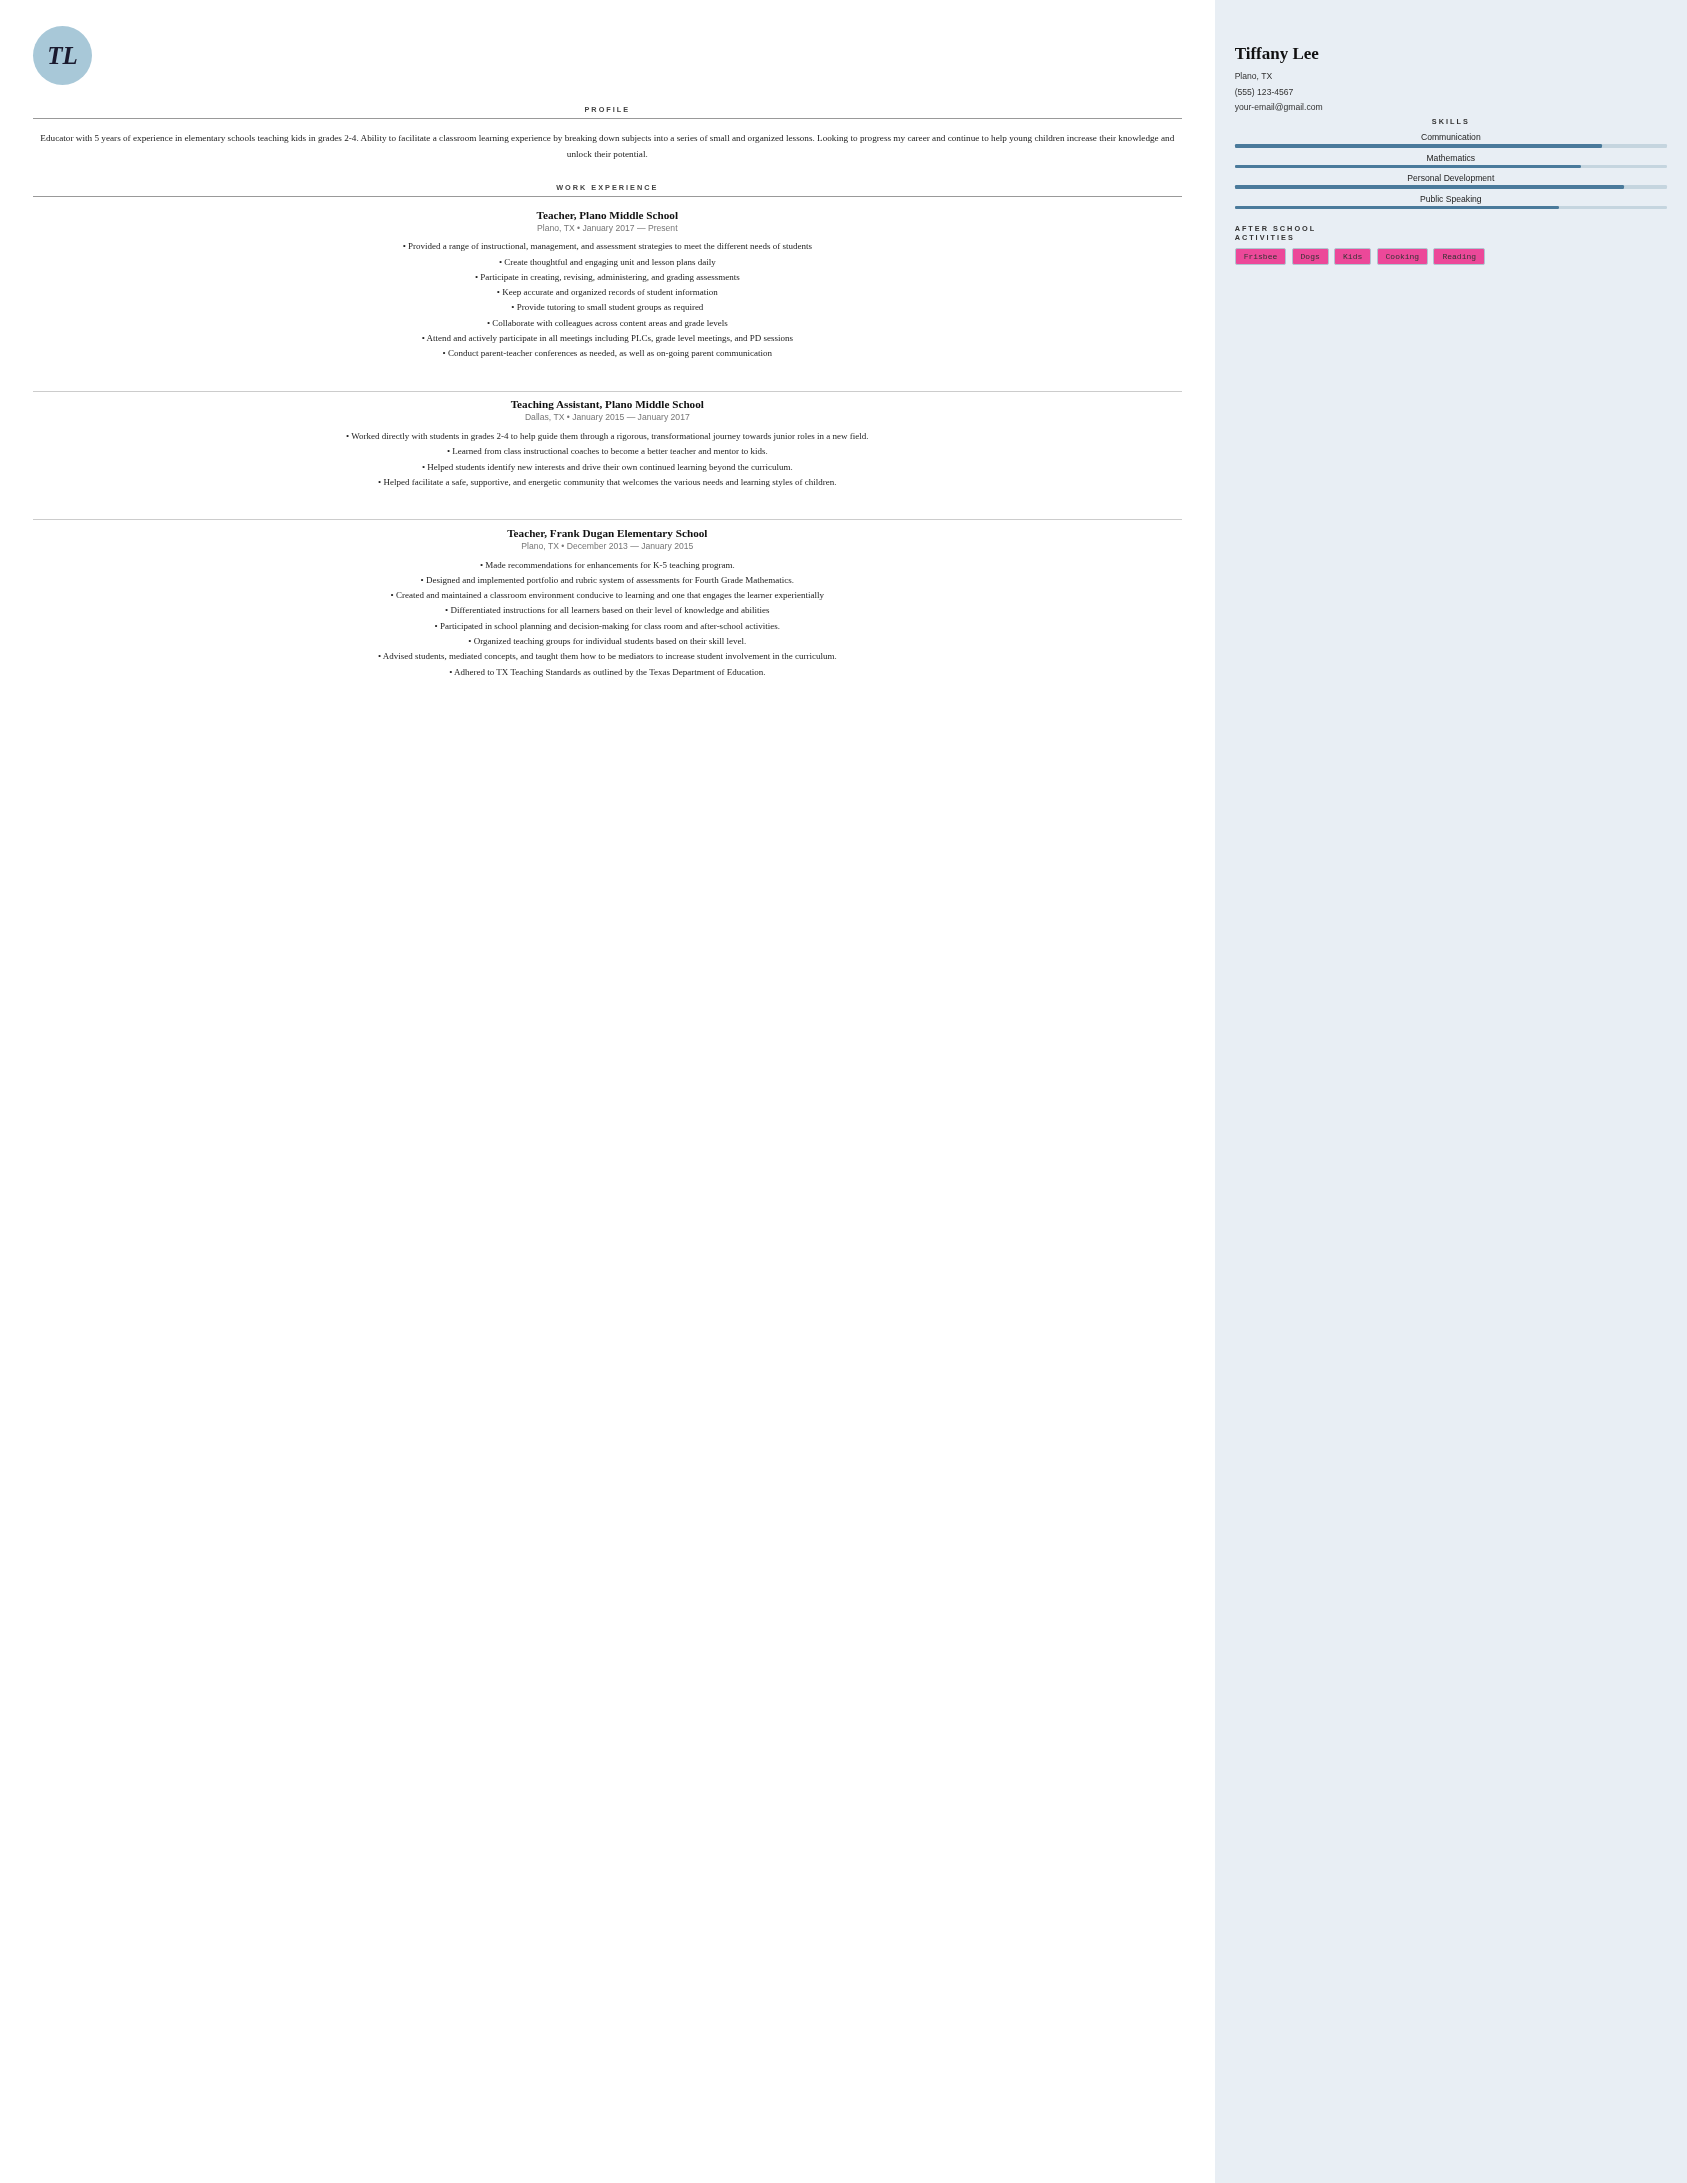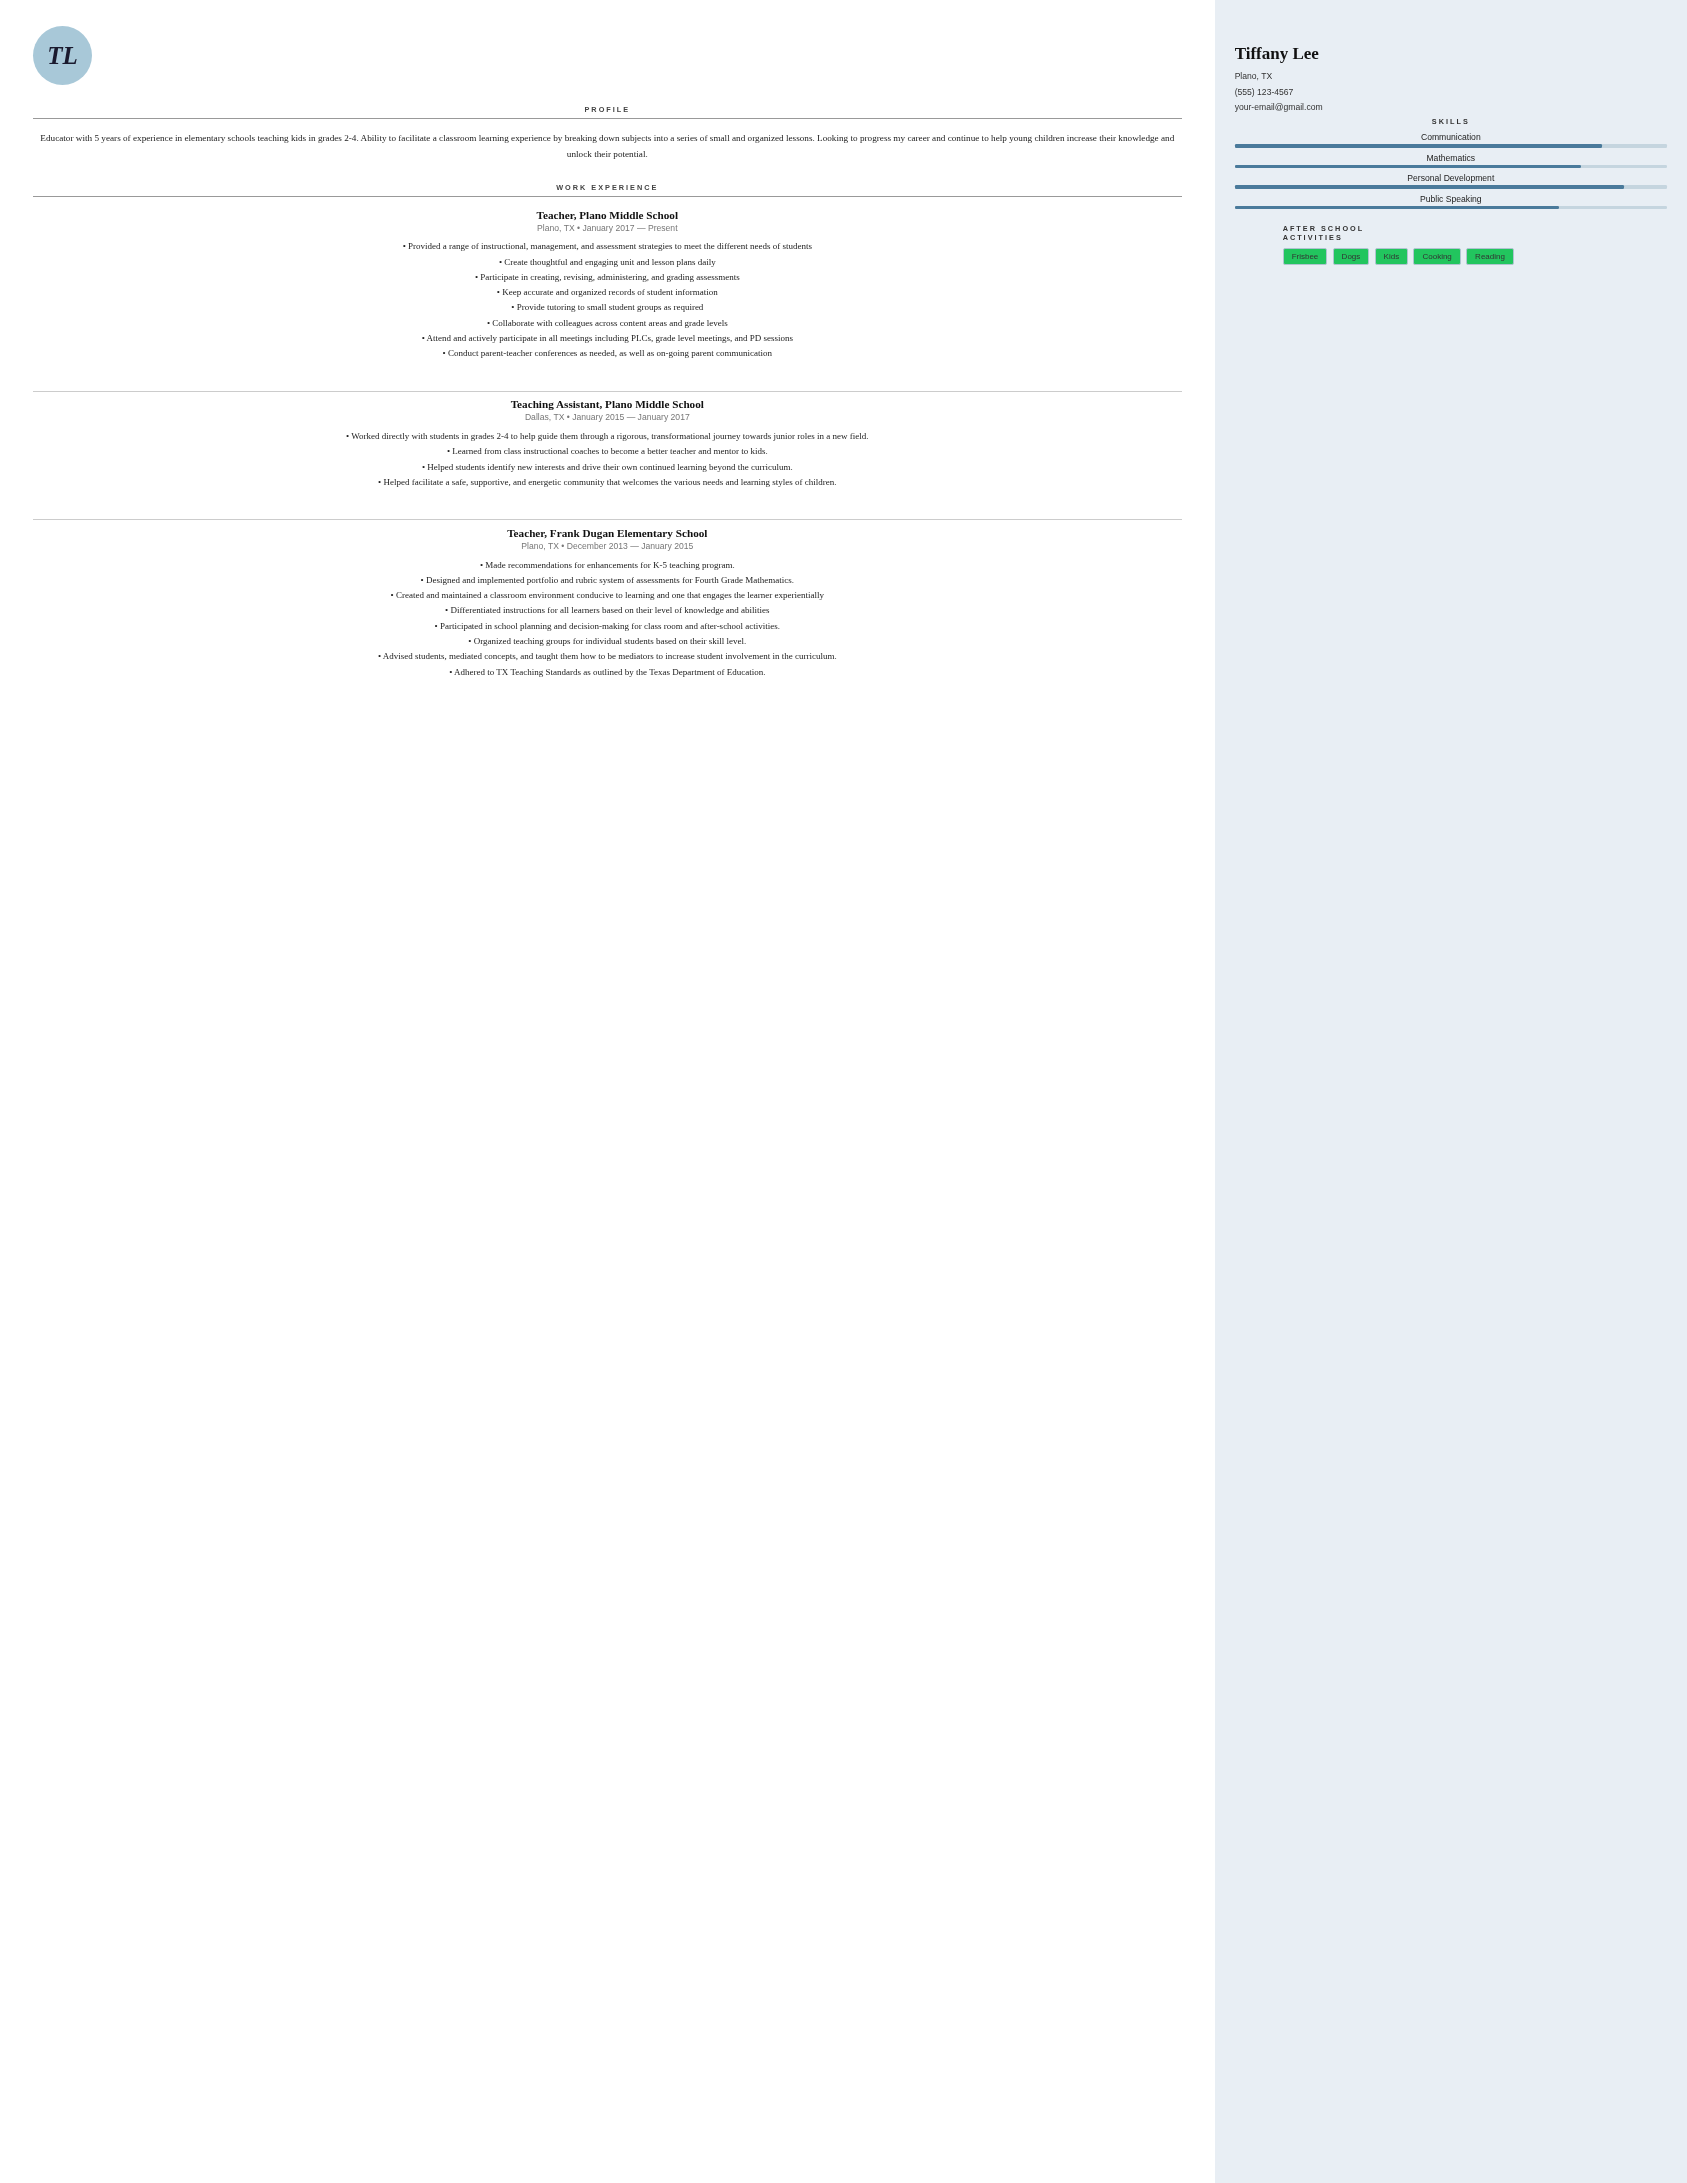--- a/index.html
+++ b/index.html
@@ -130,35 +130,34 @@
       height: 3.3px;
       border-radius: 1.3px;
     }
     .skills-section {
       margin-bottom: 14.5px;
       text-align: center;
     }
     
     .activities-section {
       margin-bottom: 14.5px;
-      margin-left: 48px;
     }
     .activity-tags {
       display: flex;
       flex-wrap: wrap;
       gap: 5.3px;
     }
     .activity-tag {
-      background: #22c55e;
+      background: #ec4899;
       border: 0.7px solid #b0c4d0;
       border-radius: 2px;
       padding: 2.6px 8px;
       font-size: 8px;
       color: #333;
-      font-family: Liberation Sans, sans-serif;
+      font-family: Liberation Mono, monospace;
     }
     
     .edu-school {
       font-size: 10px;
       font-weight: bold;
       color: #111;
       margin-bottom: 2.6px;
     }
     .edu-details {
       font-size: 8.6px;

